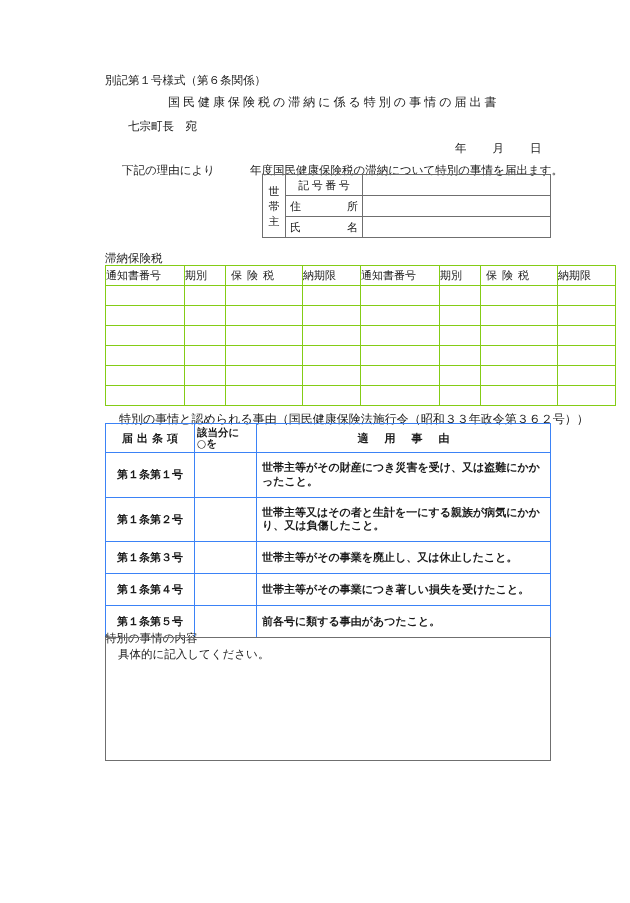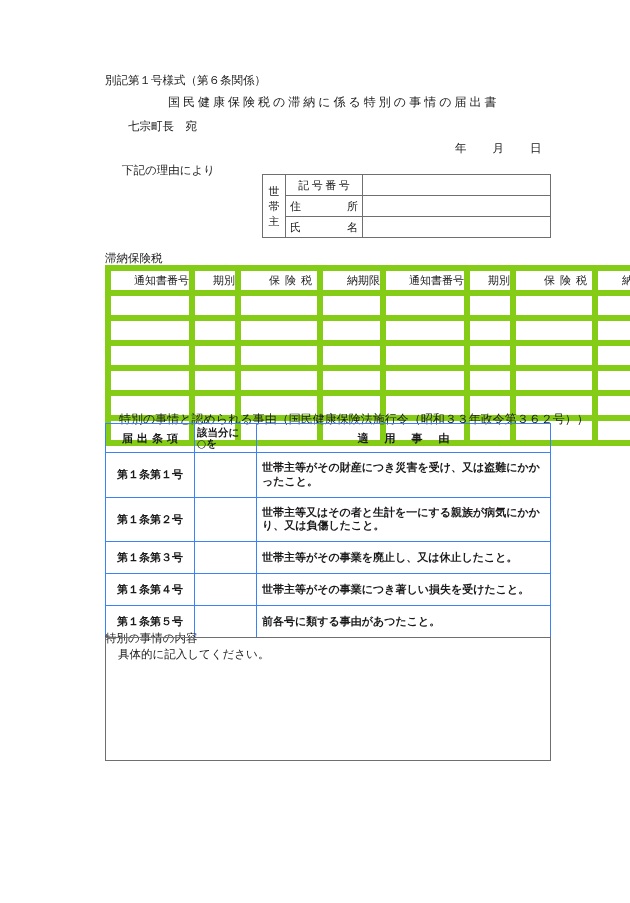--- a/index.html
+++ b/index.html
@@ -83,25 +83,25 @@
   .taxtable {
     position: absolute;
     left: 105px;
     top: 265px;
     width: 446px;
     border-collapse: collapse;
     table-layout: fixed;
     font-size: 11px;
   }
   .taxtable th, .taxtable td {
-    border: 6px solid #84cc16;
+    border: 1px solid #84cc16;
     height: 19px;
     padding: 0;
     font-weight: normal;
-    text-align: right;
+    text-align: left;
     vertical-align: middle;
   }
   .taxtable th.w-notice { width: 78px; }
   .taxtable th.w-term   { width: 40px; }
   .taxtable th.w-tax    { width: 76px; letter-spacing: 5px; text-indent: 5px; }
   .taxtable th.w-due    { width: 57px; }
 
   
   .reasons {
     position: absolute;
@@ -183,20 +183,21 @@
 
   <div class="tline form-code">別記第１号様式（第６条関係）</div>
   <div class="tline doc-title">国民健康保険税の滞納に係る特別の事情の届出書</div>
   <div class="tline addressee">七宗町長　宛</div>
 
   <div class="tline date-line">
     <span>年</span><span class="gap"></span><span>月</span><span class="gap"></span><span>日</span>
   </div>
 
   <div class="tline intro-left">下記の理由により</div>
+  <div class="tline intro-right">年度国民健康保険税の滞納について特別の事情を届出ます。</div>
 
   <table class="household">
     <tbody>
         <tr>
       <td class="c-head" rowspan="3">
         <div>世</div>
         <div>帯</div>
         <div>主</div>
       </td>
       <td class="c-label">

